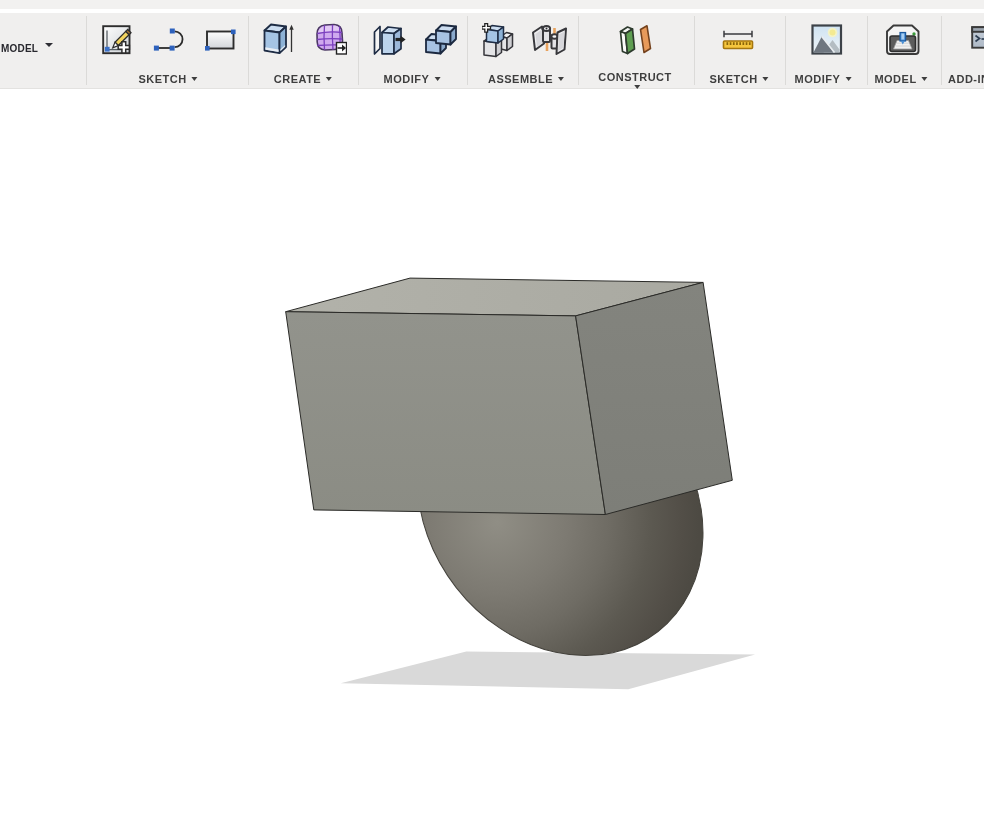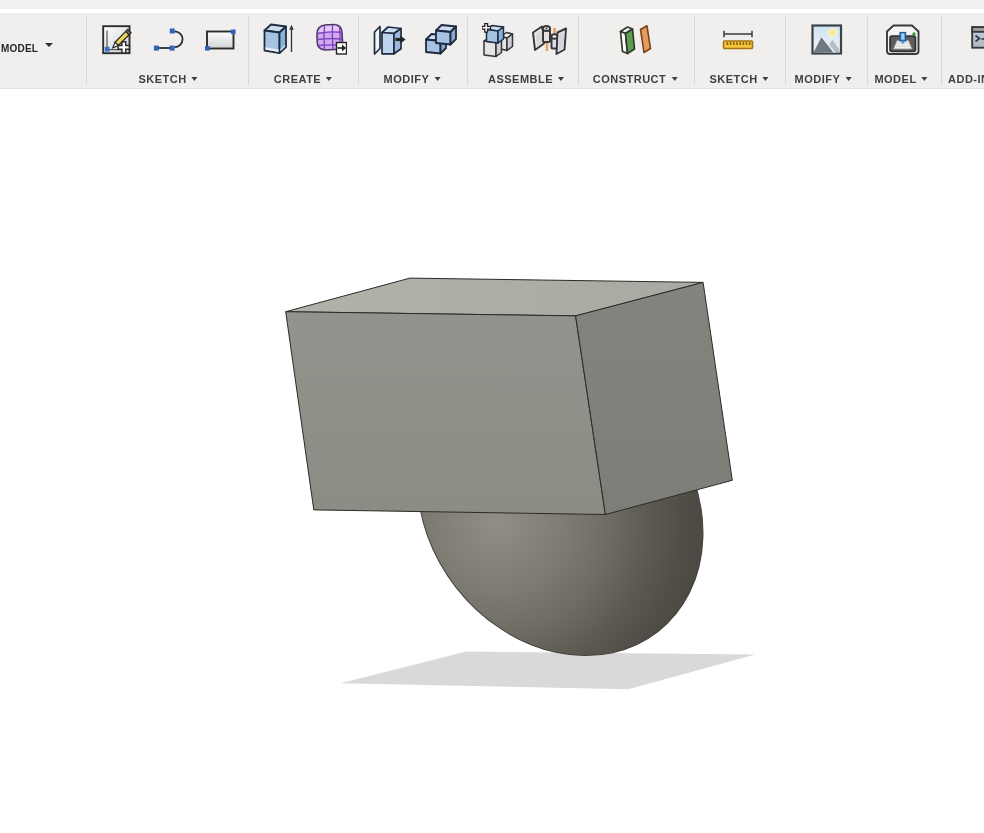--- a/index.html
+++ b/index.html
@@ -100,21 +100,21 @@
       <span class="caret"></span>
   </div>
   <div class="section-label" style="left:412px;">
     <span>MODIFY</span>
       <span class="caret"></span>
   </div>
   <div class="section-label" style="left:526px;">
     <span>ASSEMBLE</span>
       <span class="caret"></span>
   </div>
-  <div class="section-label" style="left:635px;">
+  <div class="section-label" style="left:635px;flex-direction:column;">
     <span>CONSTRUCT</span>
       <span class="caret"></span>
   </div>
   <div class="section-label" style="left:739px;">
     <span>SKETCH</span>
       <span class="caret"></span>
   </div>
   <div class="section-label" style="left:823px;">
     <span>MODIFY</span>
       <span class="caret"></span>

